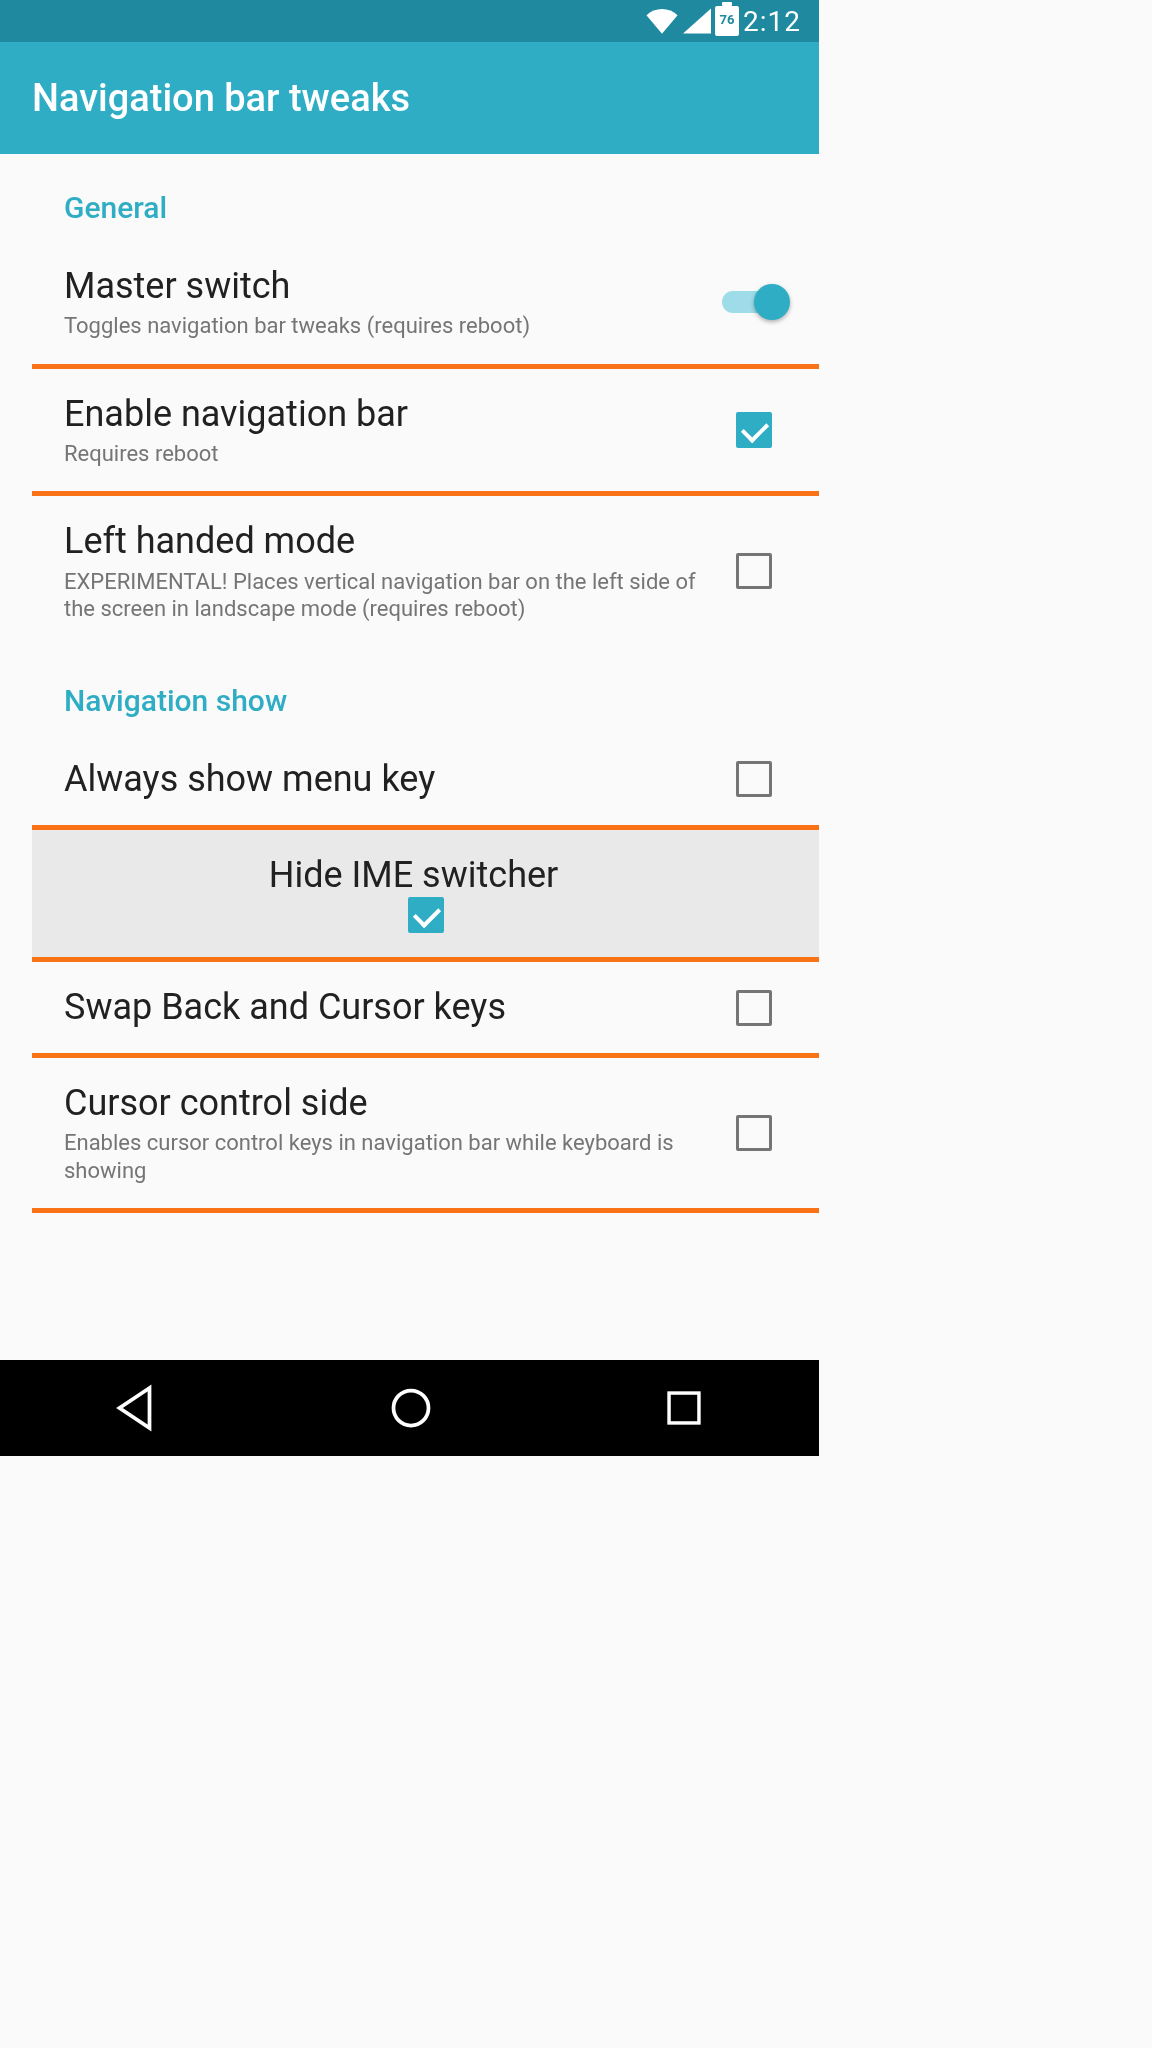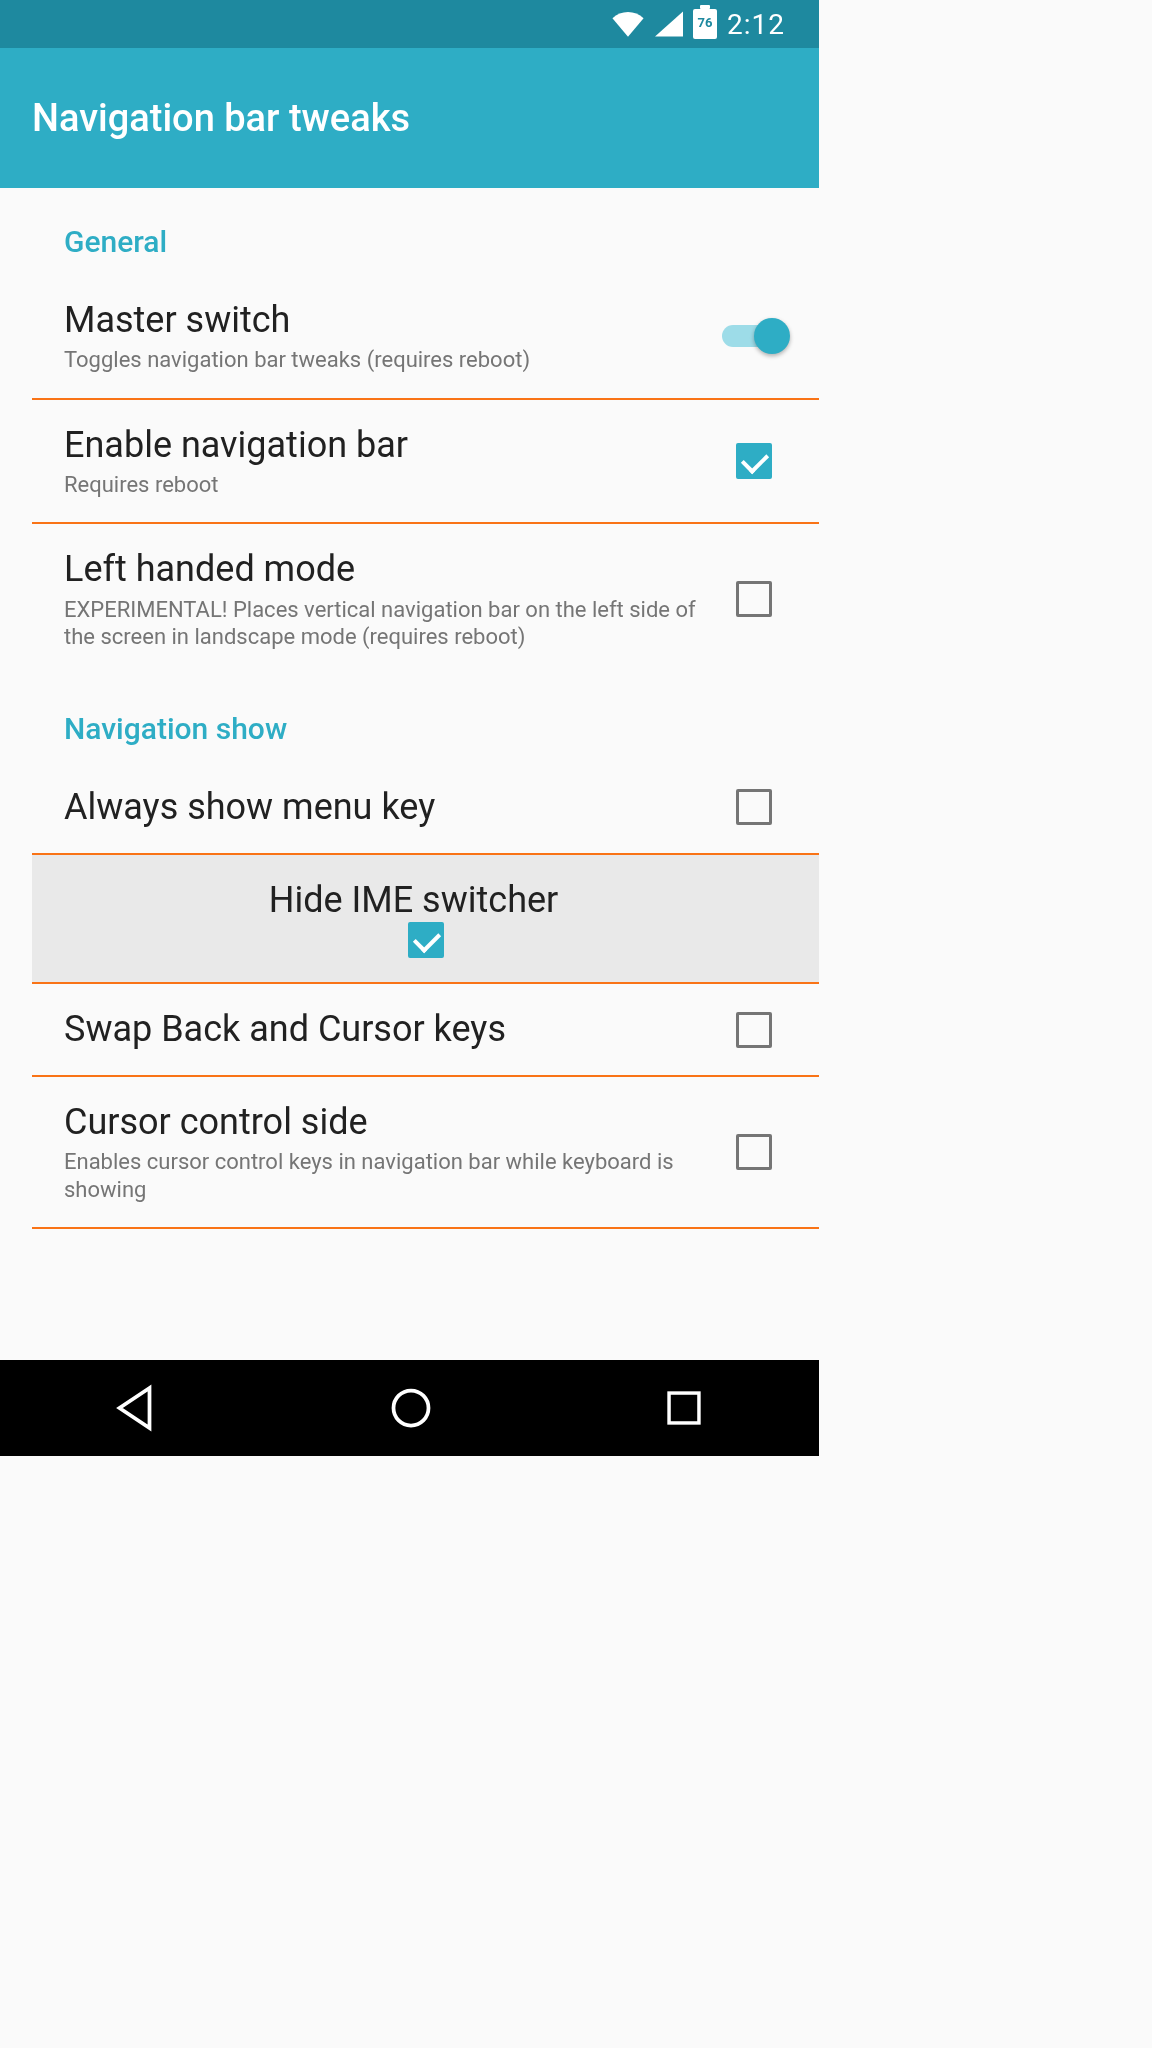--- a/index.html
+++ b/index.html
@@ -1,24 +1,24 @@
 <!DOCTYPE html>
 <html><head>
   <meta charset="utf-8">
   <style>
     * { margin:0; padding:0; box-sizing:border-box; }
     html, body { width:819px; height:1456px; font-family:Roboto,Arial,sans-serif; background:#fafafa; overflow:hidden; }
     .phone { width:819px; height:1456px; position:relative; display:flex; flex-direction:column; }
-    .status-bar { height:48px; background:#1e899f; color:#fff; display:flex; align-items:center; justify-content:flex-end; padding:0 34px; font-size:28px; font-weight:400; gap:10px; }
+    .status-bar { height:42px; background:#1e899f; color:#fff; display:flex; align-items:center; justify-content:flex-end; padding:0 18px; font-size:28px; font-weight:400; gap:4px; }
     .status-bar .time { font-size:28px; letter-spacing:1px; }
     .status-bar svg { fill:#fff; }
-    .app-bar { height:140px; background:#2eadc5; color:#fff; display:flex; align-items:center; padding:0 32px; font-size:38px; font-weight:500; }
+    .app-bar { height:112px; background:#2eadc5; color:#fff; display:flex; align-items:center; padding:0 32px; font-size:38px; font-weight:500; }
     .content { flex:1; background:#fafafa; overflow:hidden;margin-left:32px; }
     .section-header { color:#2eadc5; font-size:30px; font-weight:500; padding:36px 32px 16px 32px; }
-    .row { display:flex; align-items:center; padding:24px 32px; border-bottom:2px solid #f97316; background:#fafafa; }
+    .row { display:flex; align-items:center; padding:24px 32px; border-bottom:5px solid #f97316; background:#fafafa; }
     .row.highlight { background:#e9e9e9;flex-direction:column; }
     .row .text { flex:1; padding-right:24px; }
     .row .title { font-size:36px; color:#212121; line-height:1.2; }
     .row .sub { font-size:22px; color:#757575; line-height:1.25; margin-top:4px; }
     .row .ctl { width:66px; display:flex; justify-content:center; align-items:center; }
     
     .switch { width:64px; height:40px; position:relative; }
     .switch .track { width:52px; height:22px; background:#9ddce8; border-radius:11px; position:absolute; top:9px; left:0; }
     .switch .thumb { width:36px; height:36px; background:#2eadc5; border-radius:50%; position:absolute; top:2px; right:-4px; box-shadow:0 2px 4px rgba(0,0,0,.3); }
     

